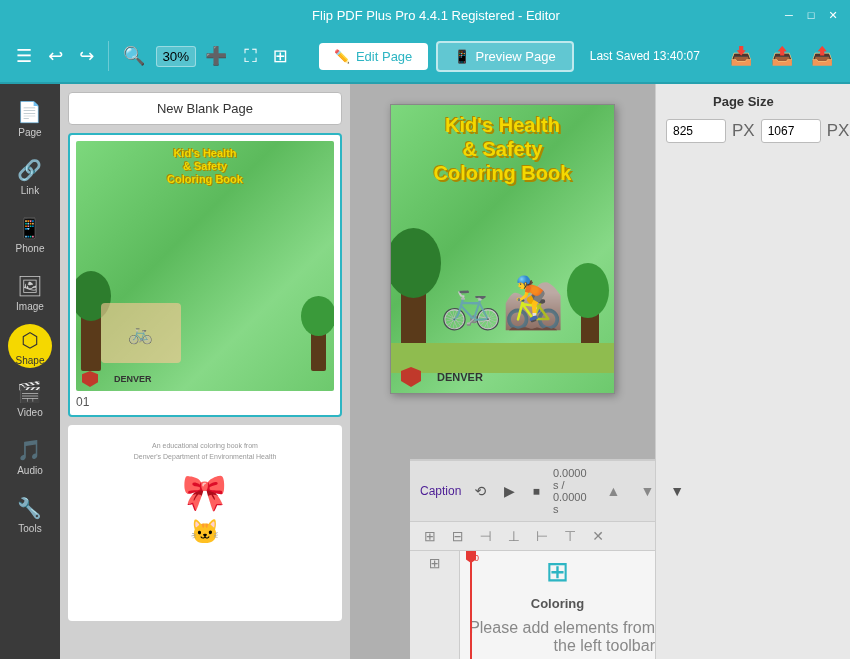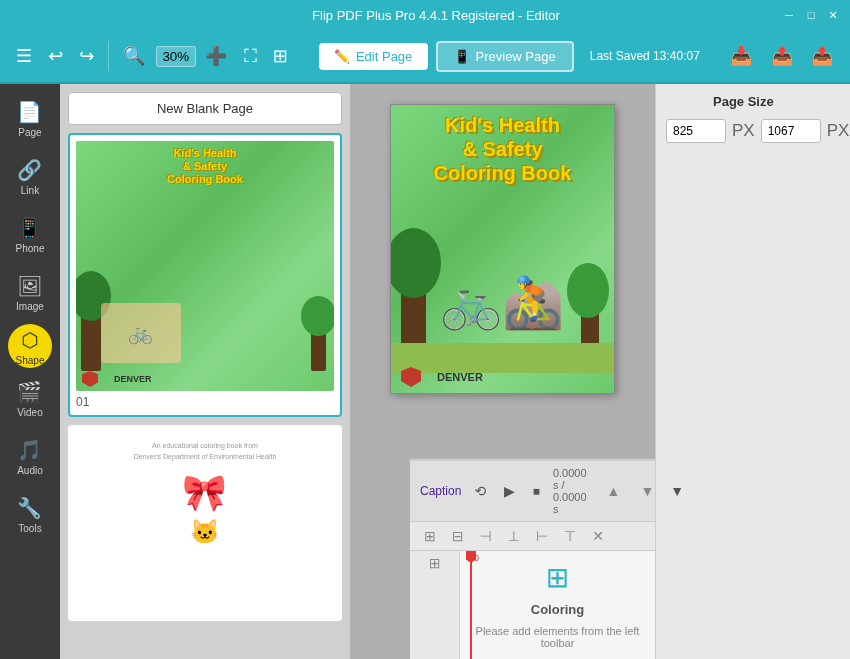--- a/index.html
+++ b/index.html
@@ -417,23 +417,23 @@
     .timeline-icon {
       font-size: 28px;
       color: #2db5c3;
     }
     .timeline-empty-title {
       font-size: 13px;
       font-weight: 600;
       color: #555;
     }
     .timeline-empty-sub {
-      font-size: 11px;
+      font-size: 16px;
       color: #888;
-      text-align: center;
+      text-align: right;
     }
 
     
     .page-sketch {
       width: 100%;
       height: 100%;
       background: white;
       display: flex;
       flex-direction: column;
       align-items: center;

